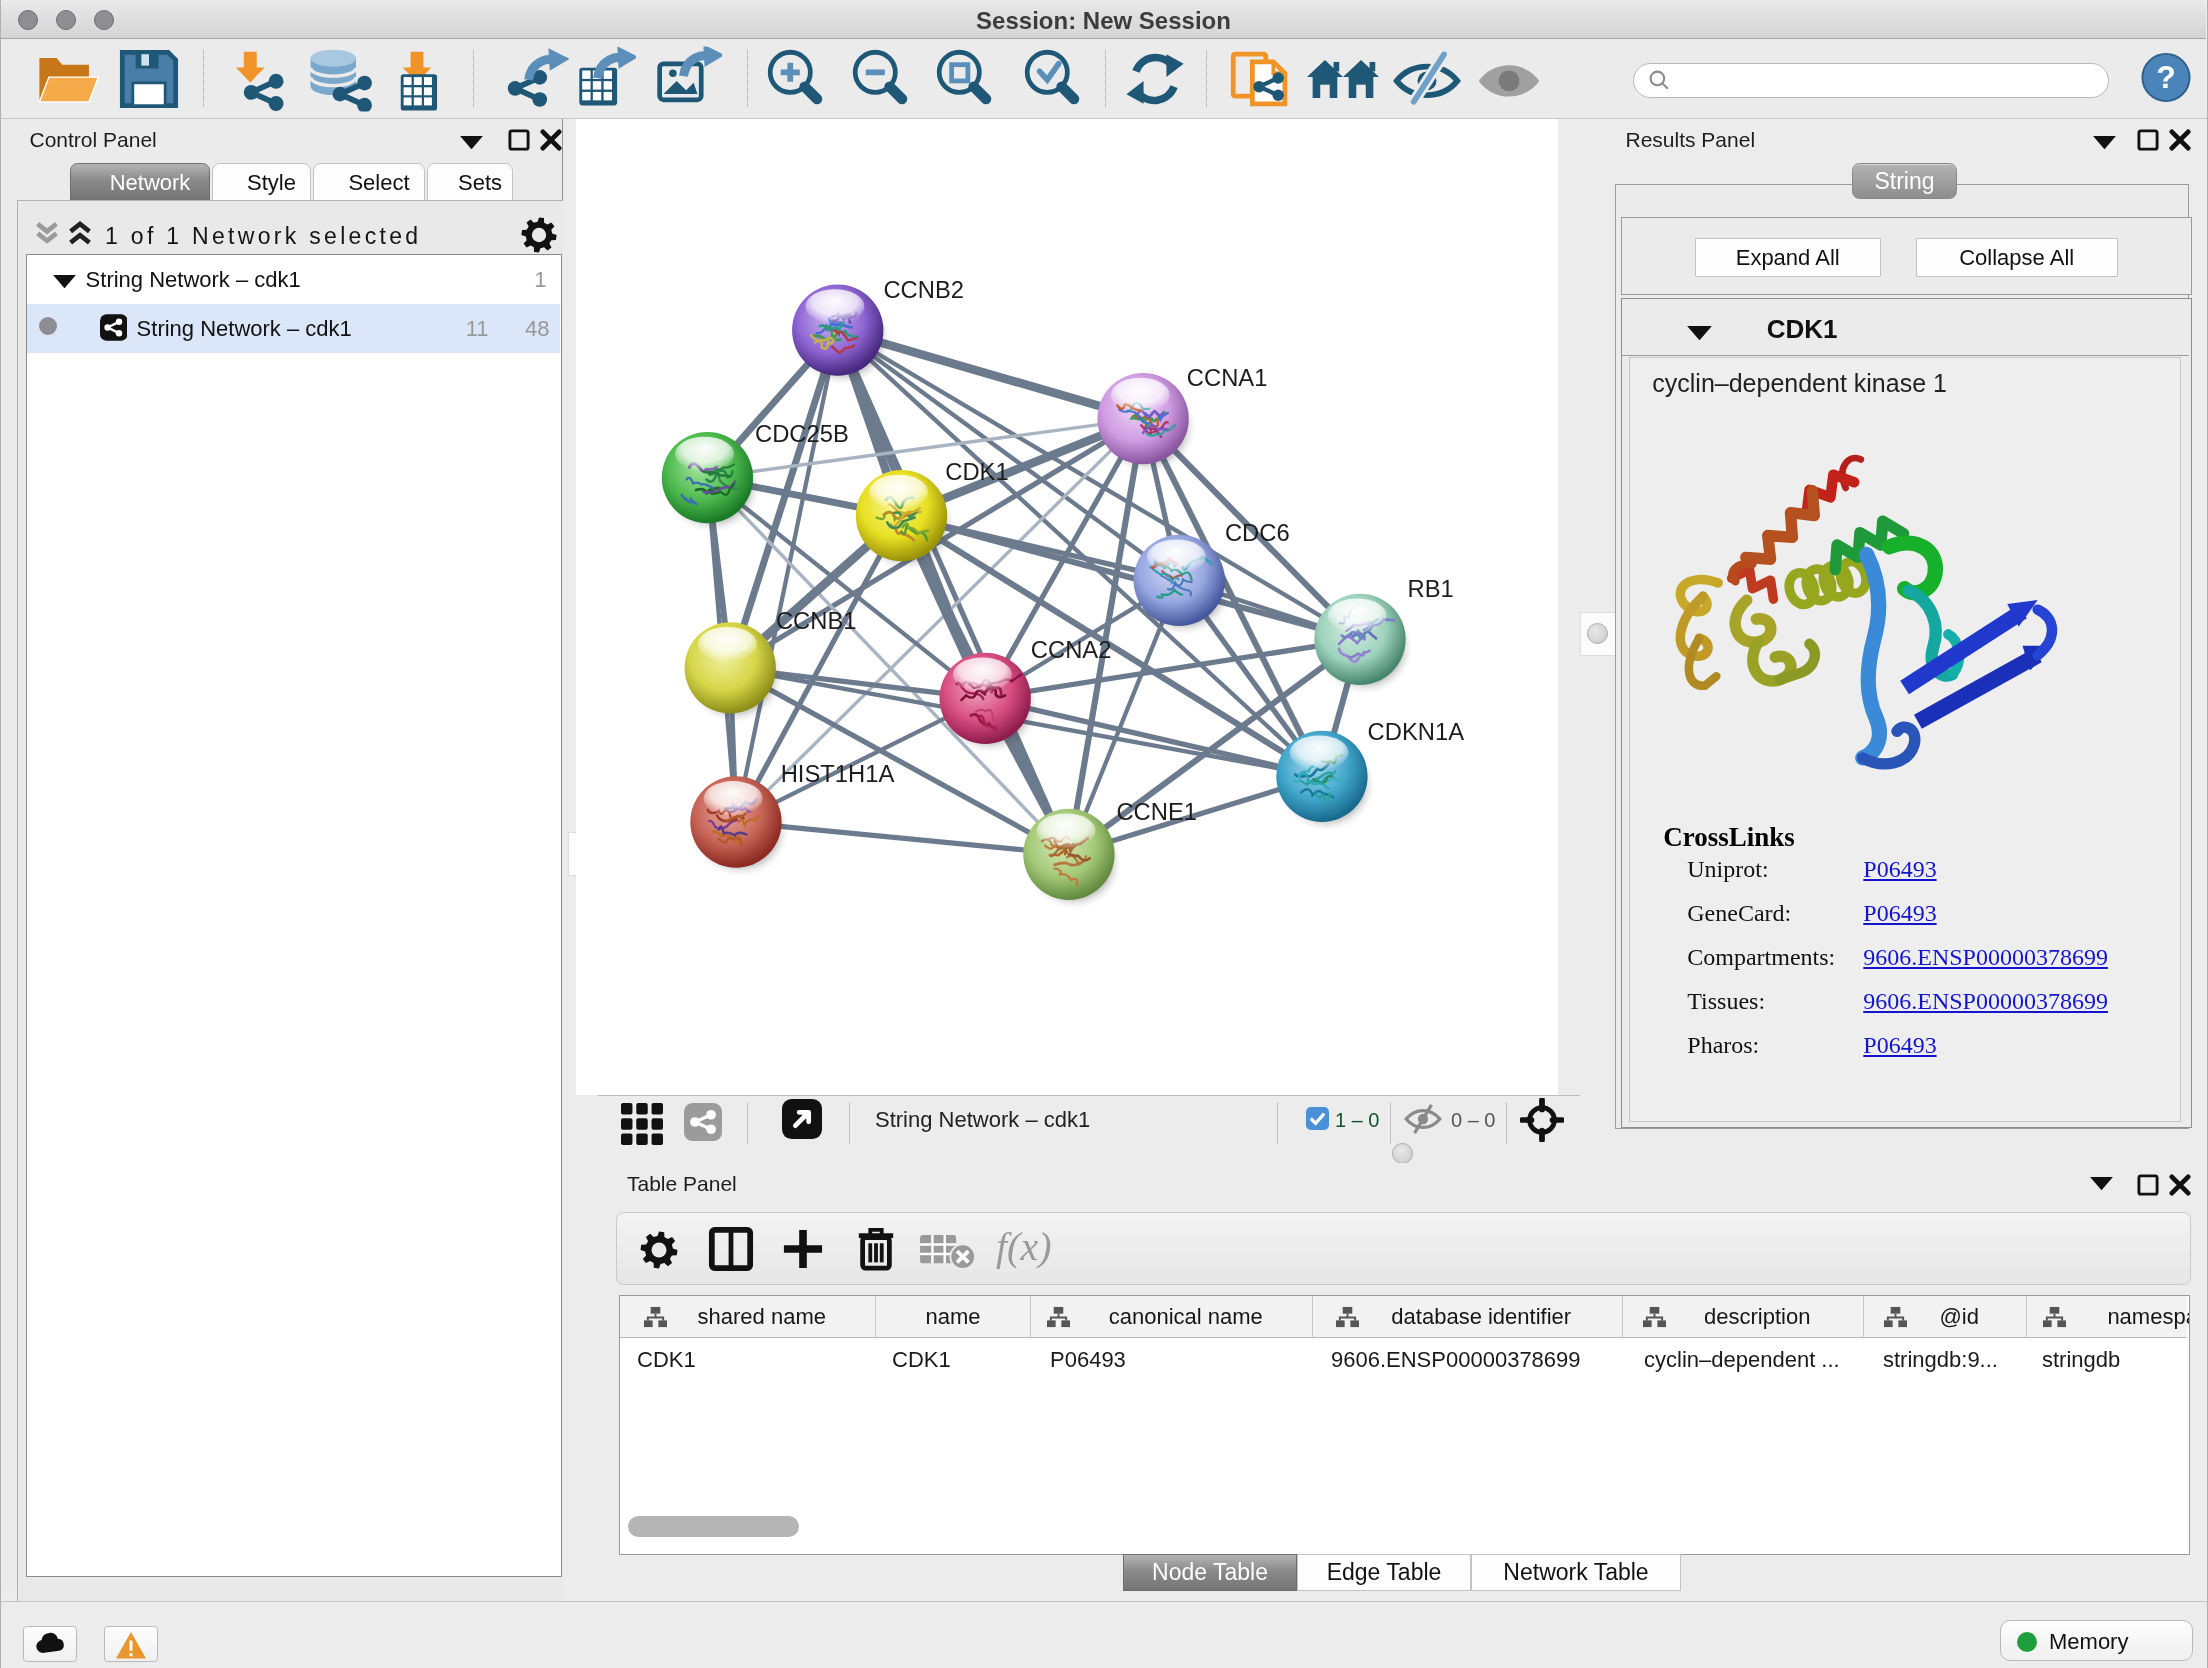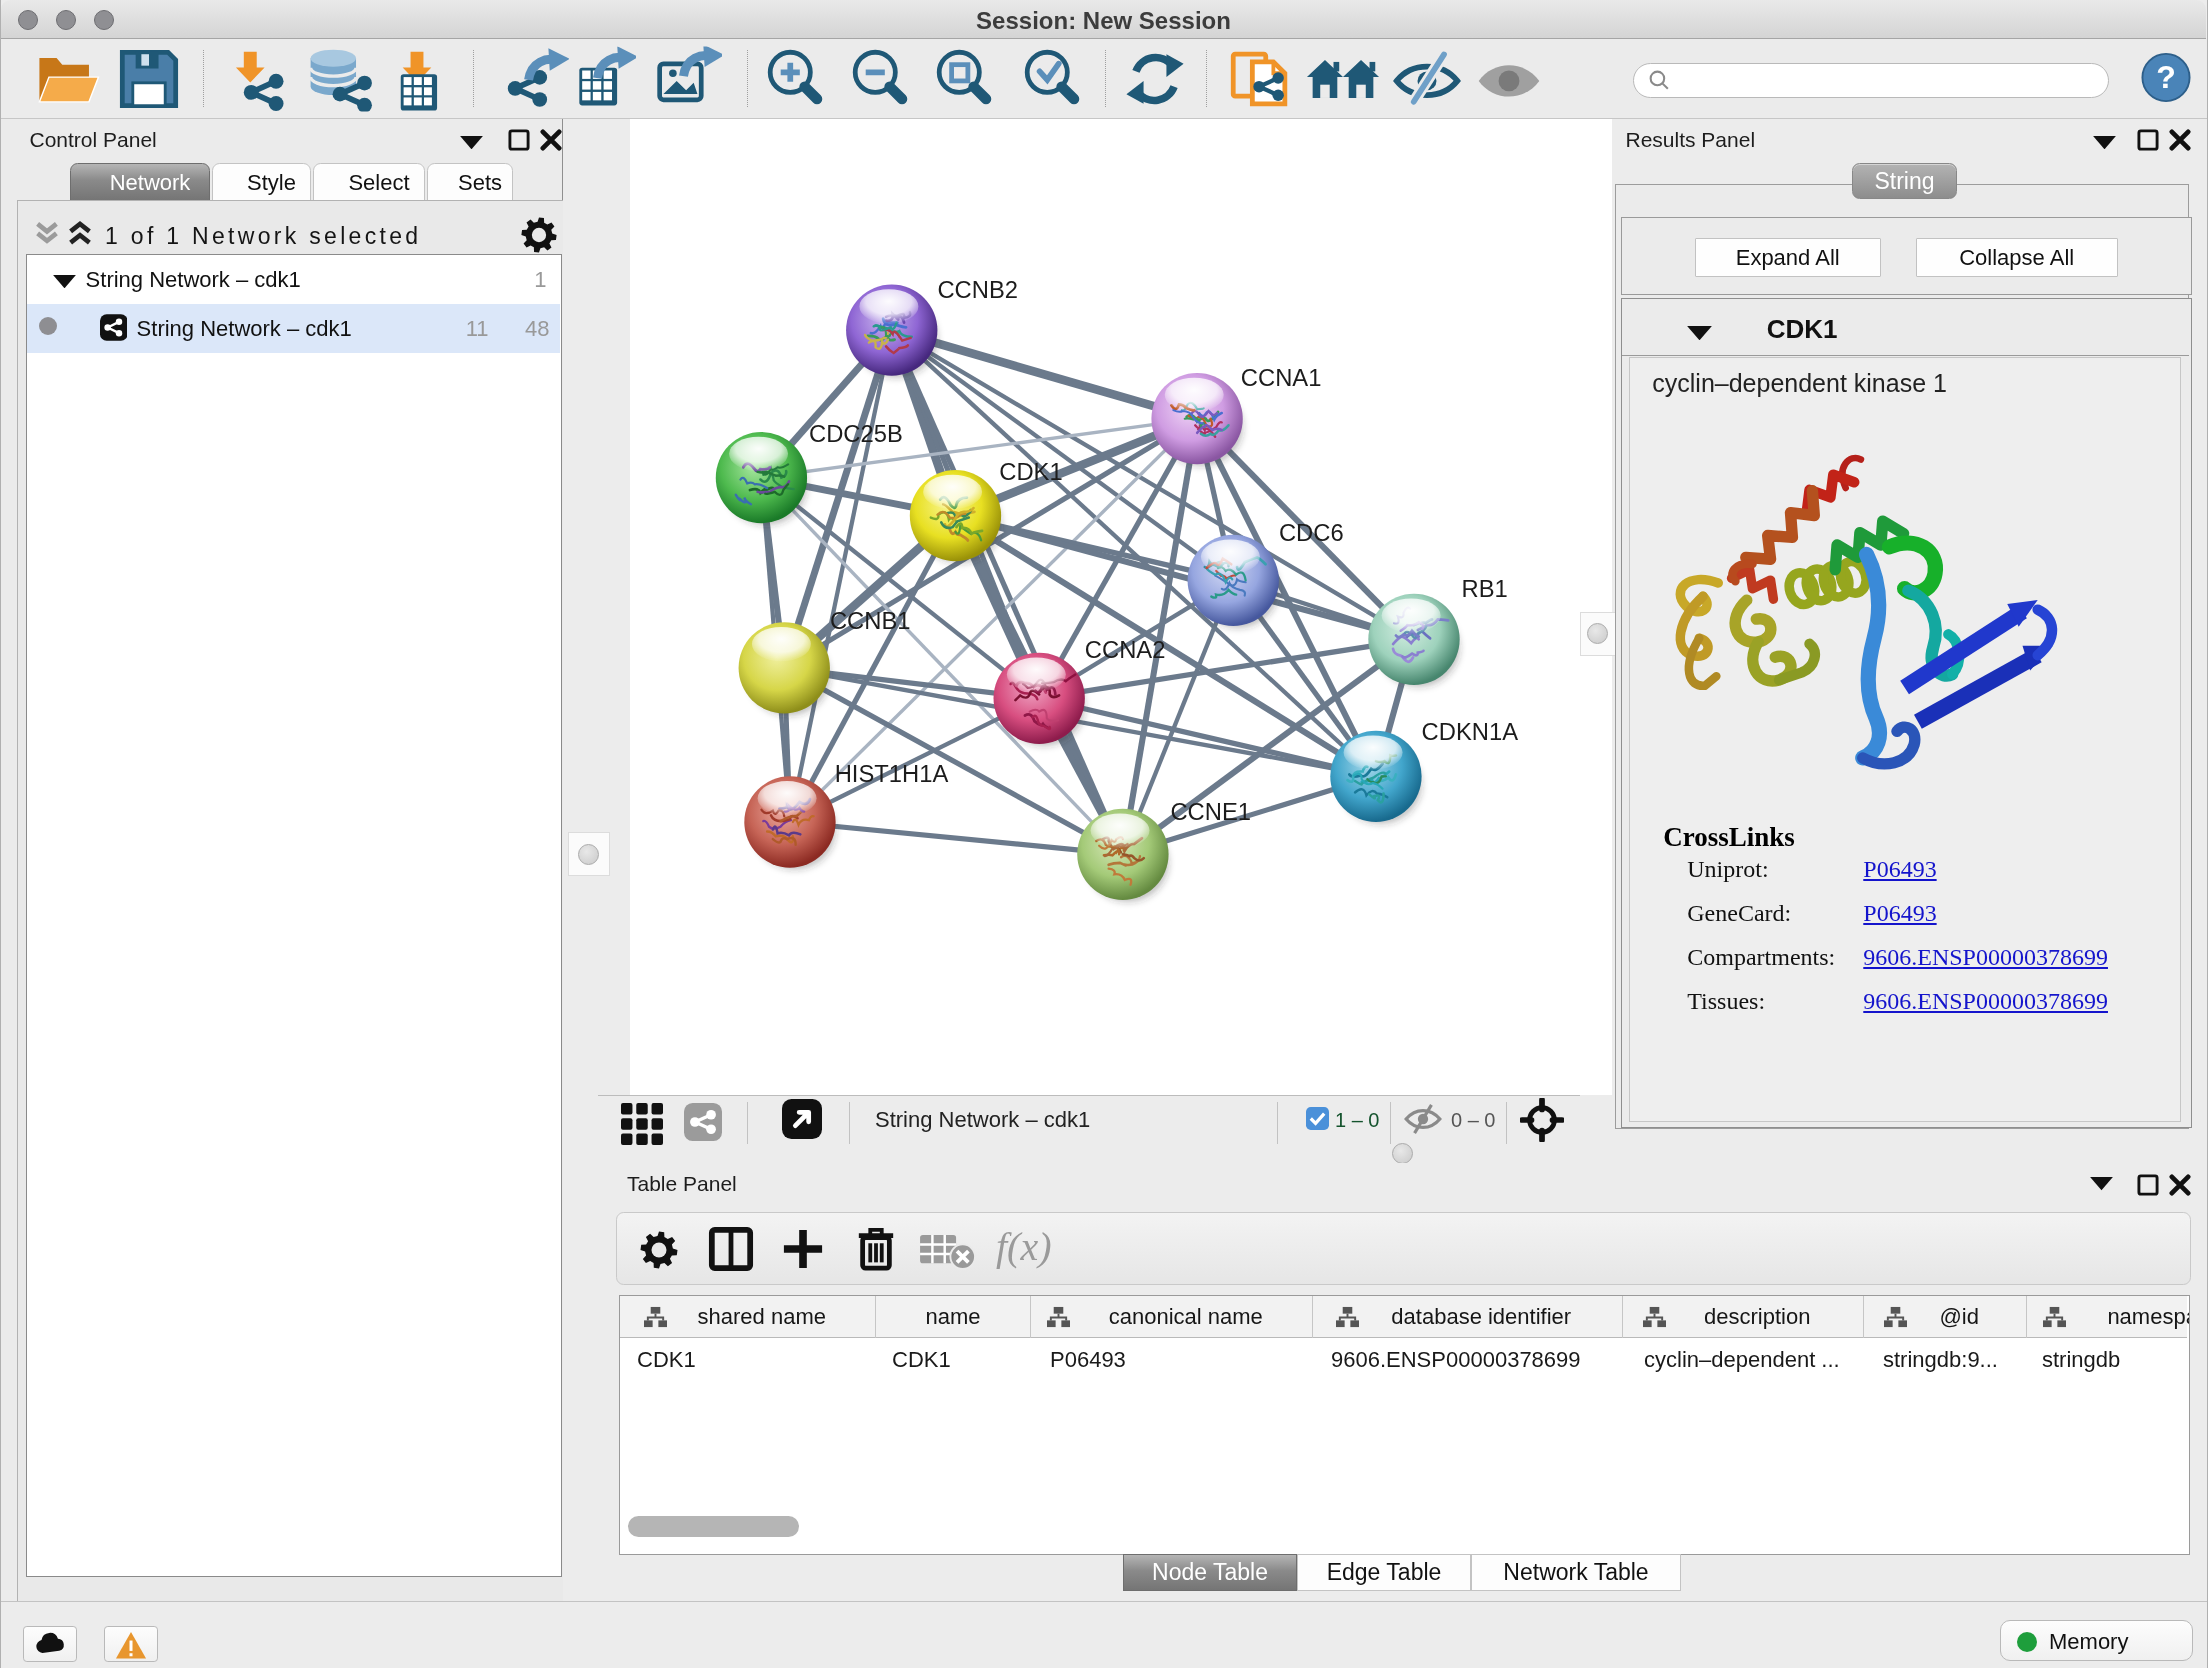--- a/index.html
+++ b/index.html
@@ -31,21 +31,21 @@
 .tab { position:absolute; top:44px; height:38px; text-align:center; font-size:22px;
   line-height:38px; background:#fdfdfd; border:1px solid #c3c3c3; border-radius:7.6px 7.6px 0 0; color:#111;padding-left:20px; }
 .tabsel { background:linear-gradient(#b5b5b5,#8a8a8a 45%,#757575); color:#fff; border:1px solid #6e6e6e; }
 #cpcontent { position:absolute; left:16px; top:81px; width:546px; height:1464px;
   background:#e9e9e9; border:1px solid #b2b2b2; border-right:none; }
 #cplist { position:absolute; left:7.6px; top:53px; width:536px; height:1323px;
   background:#fff; border:1.9px solid #8a8a8a; }
 .row2 { position:absolute; left:0; top:49px; width:533px; height:49px; background:#dbe7f9; }
 .num { position:absolute; font-size:22px; color:#999; text-align:right; }
 
-#canvas { position:absolute; left:629px; top:119px; width:982px; height:976px; background:#fff; }
+#canvas { position:absolute; left:575px; top:119px; width:982px; height:976px; background:#fff; }
 #cstatus { position:absolute; left:597px; top:1095px; width:982px; height:54px;
   background:#ececec; border-top:1px solid #bcbcbc; }
 .cssep { position:absolute; top:5.7px; height:42px; width:0; border-left:1px solid #c2c2c2; }
 
 .vsplit-handle { position:absolute; width:42px; height:44px; background:#fbfbfb; border:1px solid #dcdcdc; }
 .split-circle { position:absolute; width:21px; height:21px; border-radius:50%;
   background:radial-gradient(circle at 40% 35%, #e8e8e8, #c9c9c9); border:1px solid #aaa; }
 
 #rpanel { position:absolute; left:1614px; top:119px; width:594px; height:1044px; background:#ececec; }
 #rframe1 { position:absolute; left:5.7px; top:98px; width:571px; height:78px;
@@ -748,20 +748,24 @@
                 <td><span class="xlink">P06493</span></td>
               </tr>
           <tr>
                 <td>Compartments:</td>
                 <td><span class="xlink">9606.ENSP00000378699</span></td>
               </tr>
           <tr>
                 <td>Tissues:</td>
                 <td><span class="xlink">9606.ENSP00000378699</span></td>
               </tr>
+          <tr>
+                <td>Pharos:</td>
+                <td><span class="xlink">P06493</span></td>
+              </tr>
         </tbody>
           </table>
       </div>
     </div>
   </div>
 </div>
 
 <div id="tpanel">
   <div class="ptitle abs" style="left:64px; top:8.6px;">Table Panel</div>
   <svg class="picon" style="left:1527px; top:14.3px;" width="23" height="13.3" viewBox="0 0 24 14">

